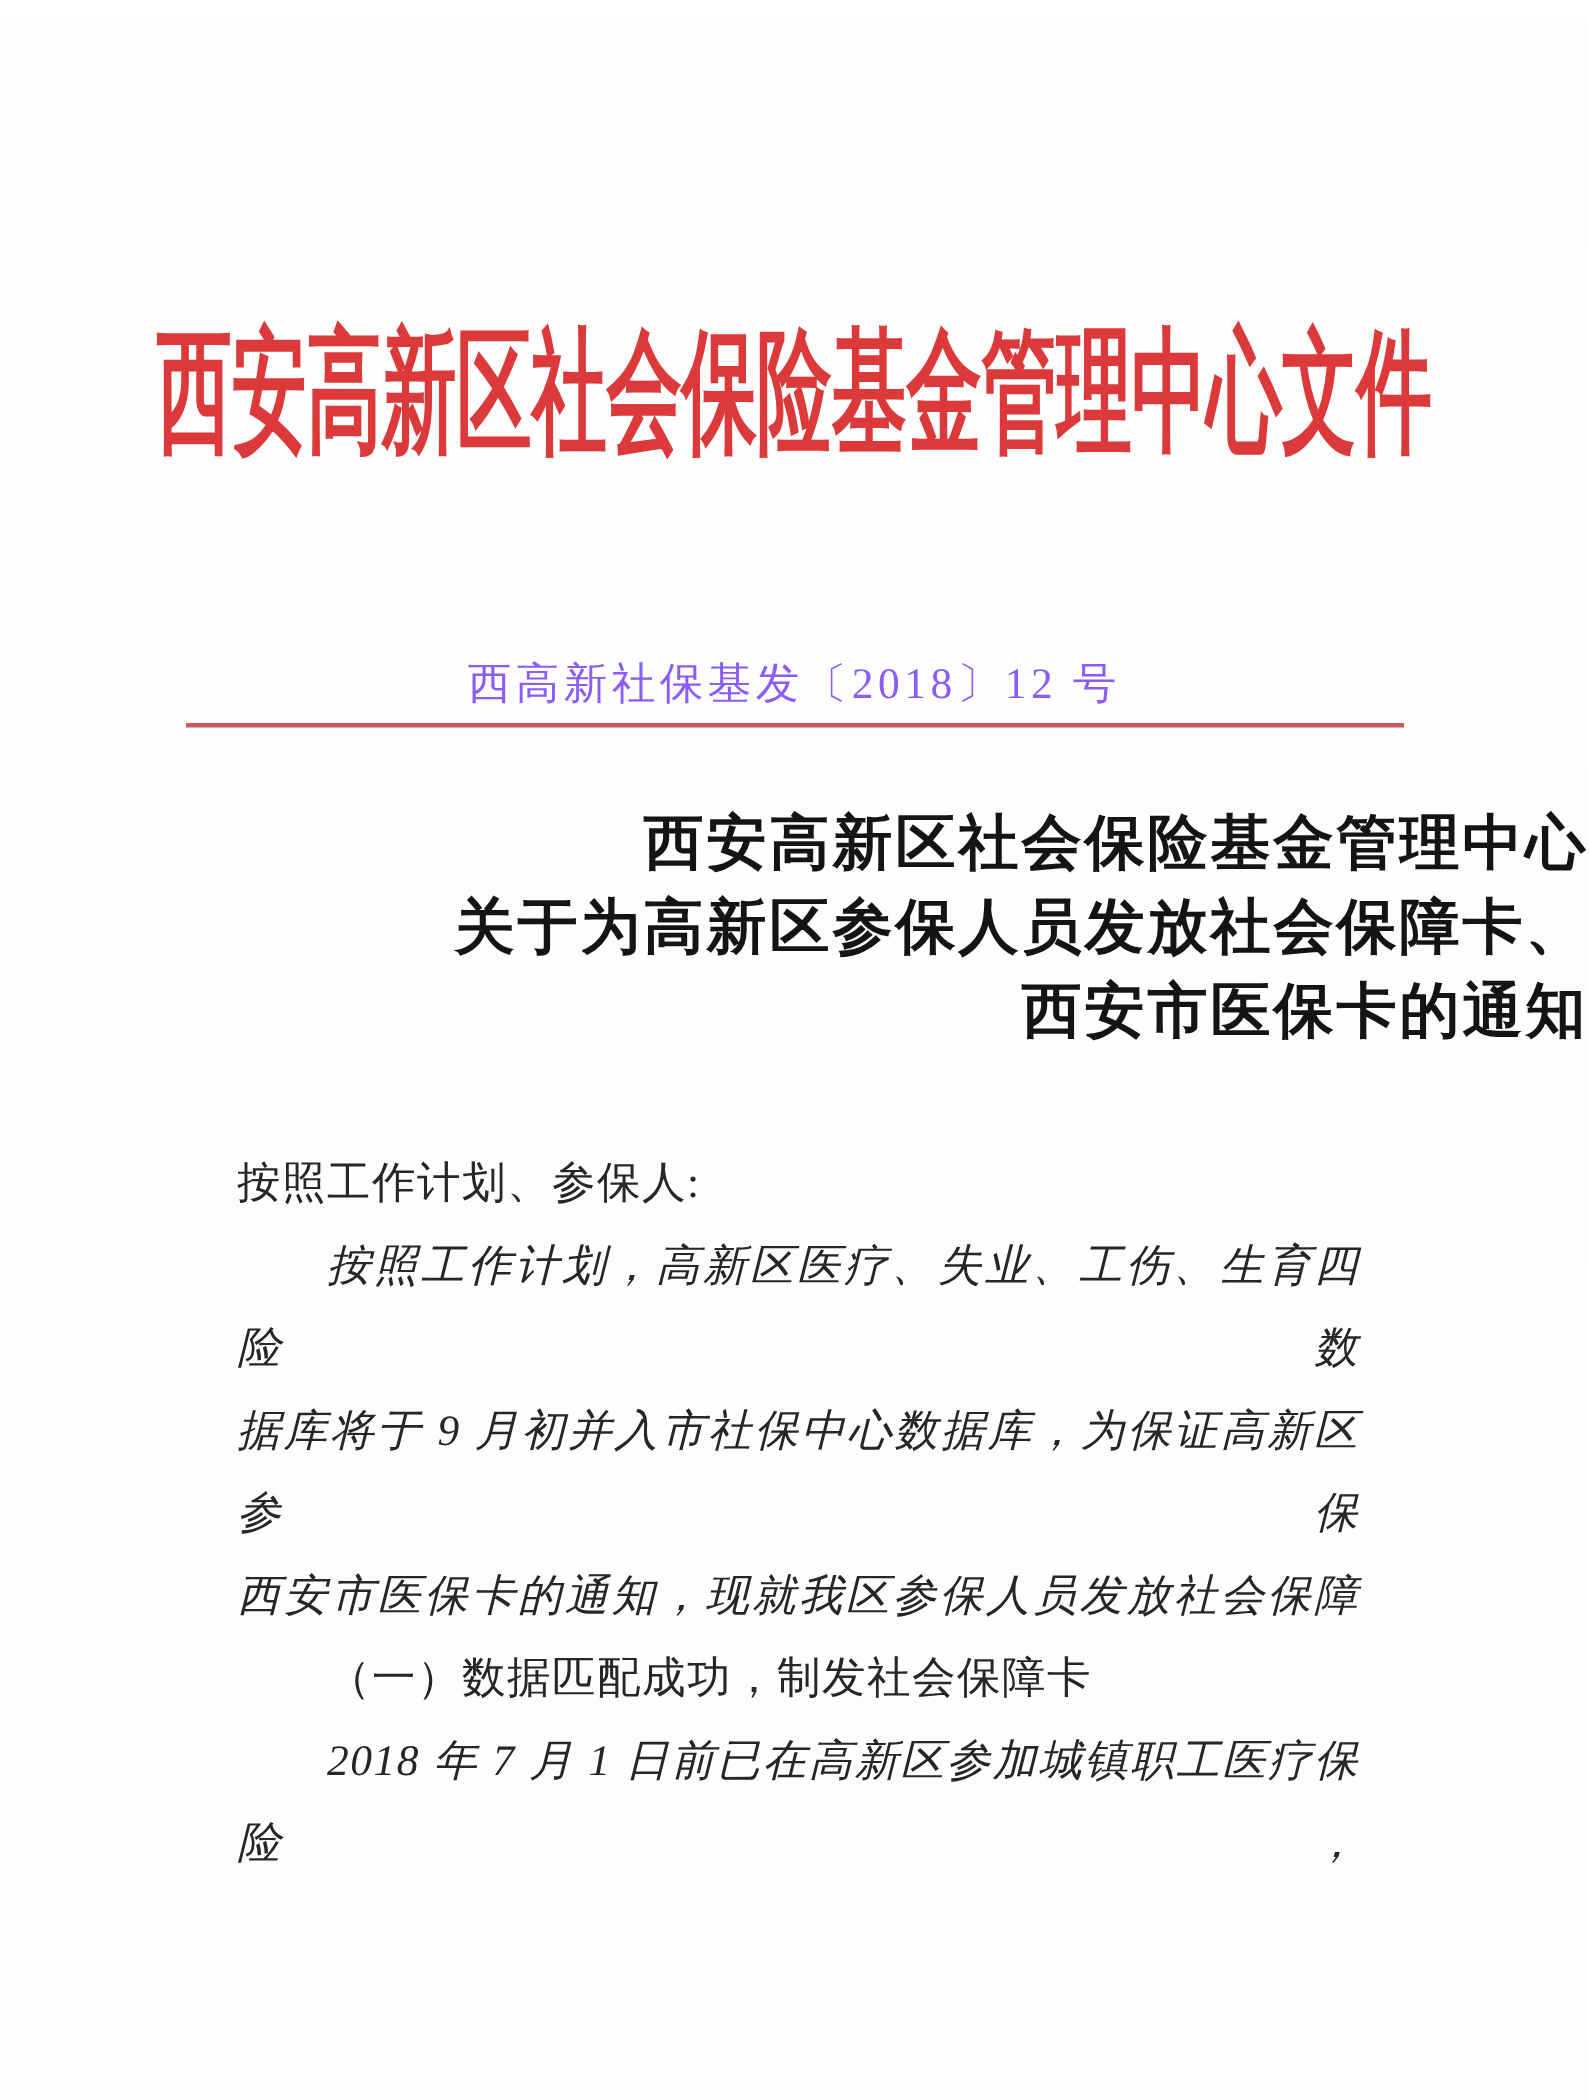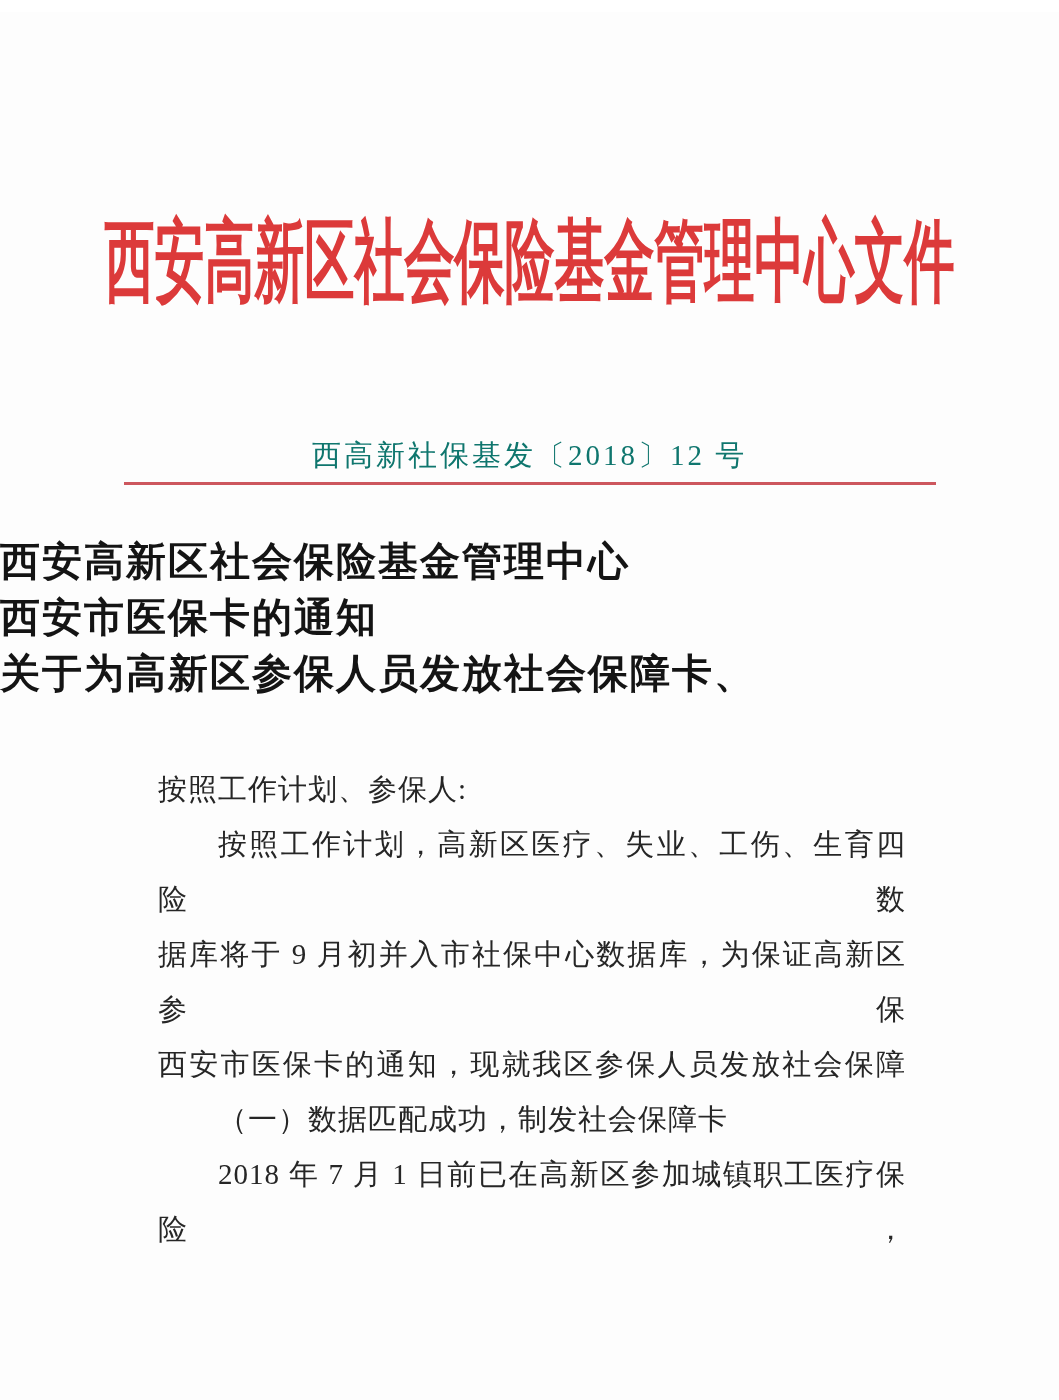--- a/index.html
+++ b/index.html
@@ -40,38 +40,38 @@
   }
   
   .doc-number {
     position: absolute;
     top: 424px;
     left: 0;
     width: 100%;
     text-align: center;
     font-size: 29px;
     letter-spacing: 3px;
-    color: #0f766e;
+    color: #8b5cf6;
   }
   
   .red-divider {
     position: absolute;
     top: 470px;
     left: 124px;
     width: 812px;
     height: 3px;
     background: var(--divider);
   }
   
   .doc-title {
     position: absolute;
     top: 522px;
     left: 0;
     width: 100%;
-    text-align: left;
+    text-align: right;
     font-size: 40px;
     font-weight: bold;
     line-height: 56px;
     letter-spacing: 2px;
     color: #141414;
   }
   
   .body-block {
     position: absolute;
     top: 750px;
@@ -80,20 +80,21 @@
     font-size: 29px;
     line-height: 55px;
     color: var(--ink);
     letter-spacing: 1px;
   }
   .line { white-space: normal; }
   .line.indent { text-indent: 60px; }
   .line.stretch {
     text-align: justify;
     text-align-last: justify;
+    font-style: italic;
   }
   .line.heading { font-weight: bold; letter-spacing: 2px; }
   
   .scan-shadow {
     position: absolute;
     bottom: 0;
     left: 260px;
     right: 0;
     height: 3px;
     background: #ececec;
@@ -107,22 +108,22 @@
   <div class="letterhead">
     <span class="letterhead-text">西安高新区社会保险基金管理中心文件</span>
   </div>
 
   <div class="doc-number">西高新社保基发〔2018〕12 号</div>
 
   <div class="red-divider"></div>
 
   <div class="doc-title">
     <div class="title-line">西安高新区社会保险基金管理中心</div>
+    <div class="title-line">关于为高新区参保人员发放社会保障卡、</div>
     <div class="title-line">西安市医保卡的通知</div>
-    <div class="title-line">关于为高新区参保人员发放社会保障卡、</div>
   </div>
 
   <div class="body-block">
     <div class="line">按照工作计划、参保人:</div>
     <div class="line indent stretch">按照工作计划，高新区医疗、失业、工伤、生育四险数</div>
     <div class="line stretch">据库将于 9 月初并入市社保中心数据库，为保证高新区参保</div>
     <div class="line stretch">西安市医保卡的通知，现就我区参保人员发放社会保障</div>
     <div class="line indent">（一）数据匹配成功，制发社会保障卡</div>
     <div class="line indent stretch">2018 年 7 月 1 日前已在高新区参加城镇职工医疗保险，</div>
 

